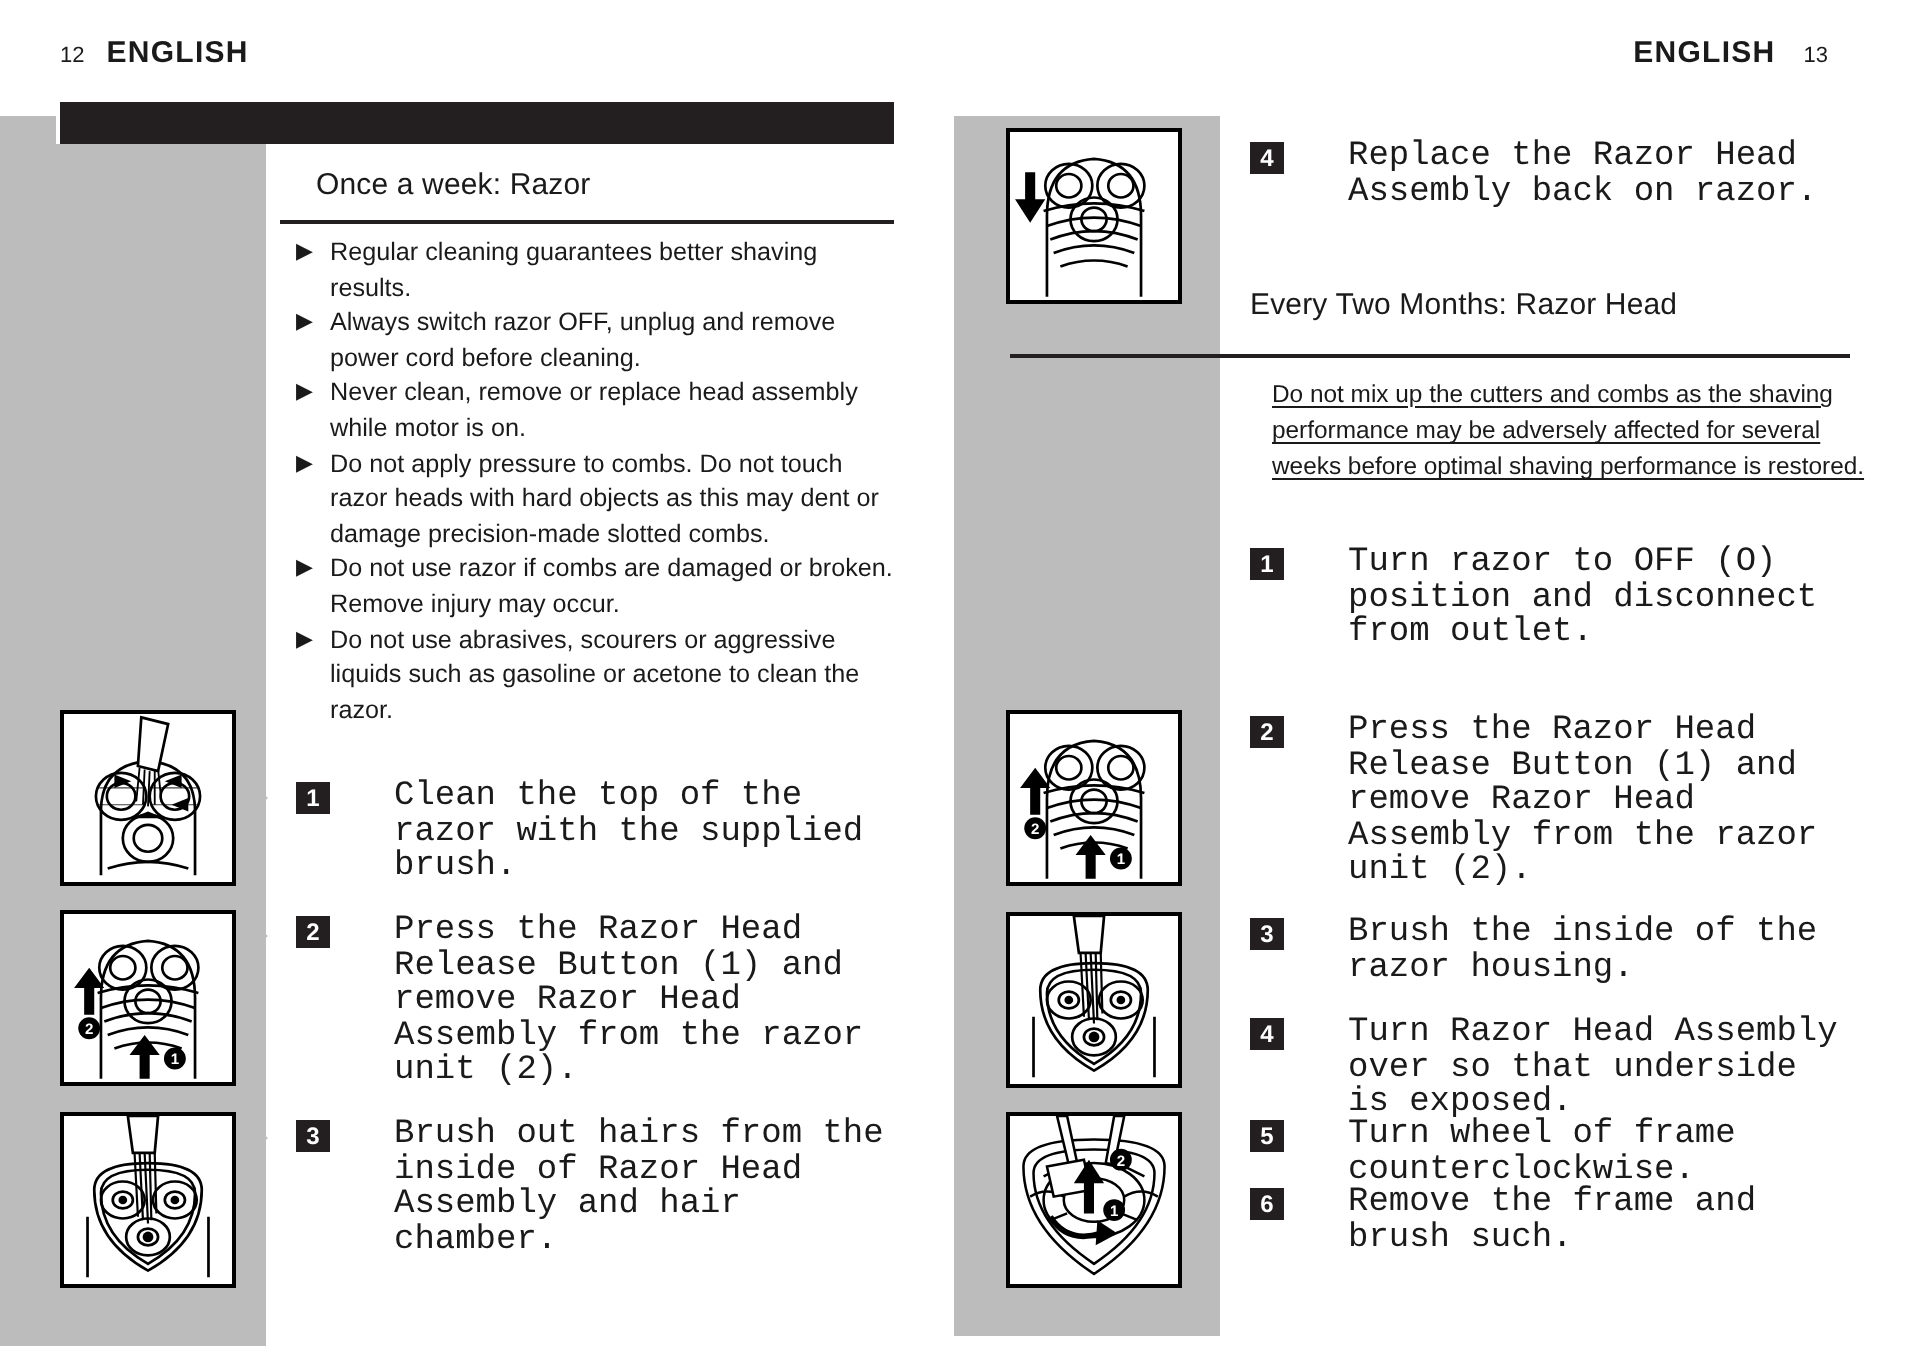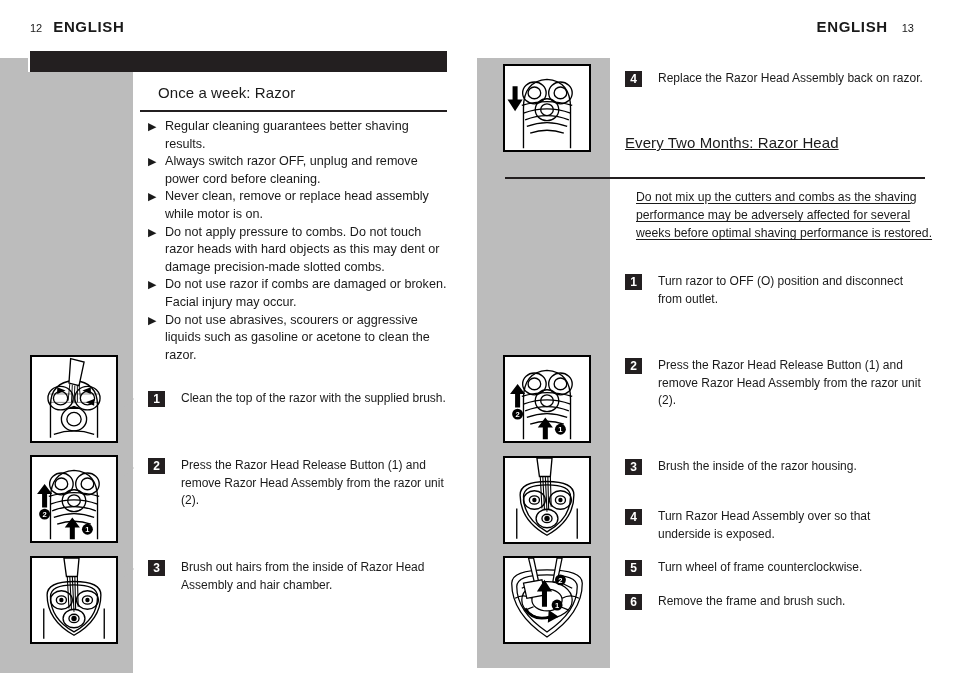--- a/index.html
+++ b/index.html
@@ -126,24 +126,25 @@
     height: 16px;
     background: #231f20;
     color: #fff;
     font-size: 12px;
     font-weight: bold;
     text-align: center;
     line-height: 16px;
   }
   .step-text {
     position: absolute;
-    left: 33px;
+    left: 49px;
     top: -1px;
-    font-size: 12px;
+    font-size: 17px;
     line-height: 17.6px;
+    font-family: Liberation Mono, monospace;
   }
 
   .note-underline {
     position: absolute;
     font-size: 12.2px;
     line-height: 18.2px;
     text-decoration: underline;
     text-underline-offset: 2px;
   }
 
@@ -197,21 +198,21 @@
     <div class="bullet-row">
       <span class="bullet-glyph">▶</span>
       <span>Never clean, remove or replace head assembly while motor is on.</span>
     </div>
     <div class="bullet-row">
       <span class="bullet-glyph">▶</span>
       <span>Do not apply pressure to combs. Do not touch razor heads with hard objects as this may dent or damage precision-made slotted combs.</span>
     </div>
     <div class="bullet-row">
       <span class="bullet-glyph">▶</span>
-      <span>Do not use razor if combs are damaged or broken. Facial injury may occur.</span>
+      <span>Do not use razor if combs are damaged or broken. Remove injury may occur.</span>
     </div>
     <div class="bullet-row">
       <span class="bullet-glyph">▶</span>
       <span>Do not use abrasives, scourers or aggressive liquids such as gasoline or acetone to clean the razor.</span>
     </div>
   </div>
 
   <div class="figure" style="left:30px; top:355px; width:88px; height:88px;">
     <svg width="84" height="84" viewBox="0 0 100 100">
       <g fill="none" stroke="#000" stroke-width="1.6">
@@ -348,21 +349,21 @@
       </g>
     </svg>
   </div>
   <div class="fig-pointer" style="left:114px; top:70px;"></div>
 
   <div class="step" style="left:148px; top:71px; width:300px;">
     <span class="step-num">4</span>
     <span class="step-text">Replace the Razor Head  Assembly back on razor.</span>
   </div>
 
-  <div class="section-head" style="left:148px; top:134px;text-decoration:underline;">Every Two Months: Razor Head</div>
+  <div class="section-head" style="left:148px; top:144px;">Every Two Months: Razor Head</div>
   <div class="rule" style="left:28px; top:177px; width:420px;"></div>
 
   <div class="note-underline" style="left:159px; top:188px; width:300px;">Do not mix up the cutters and combs as the shaving performance may be adversely affected for several weeks before optimal shaving  performance is restored.</div>
 
   <div class="step" style="left:148px; top:274px; width:300px;">
     <span class="step-num">1</span>
     <span class="step-text">Turn razor to OFF (O) position and disconnect from outlet.</span>
   </div>
 
   <div class="figure" style="left:26px; top:355px; width:88px; height:88px;">

